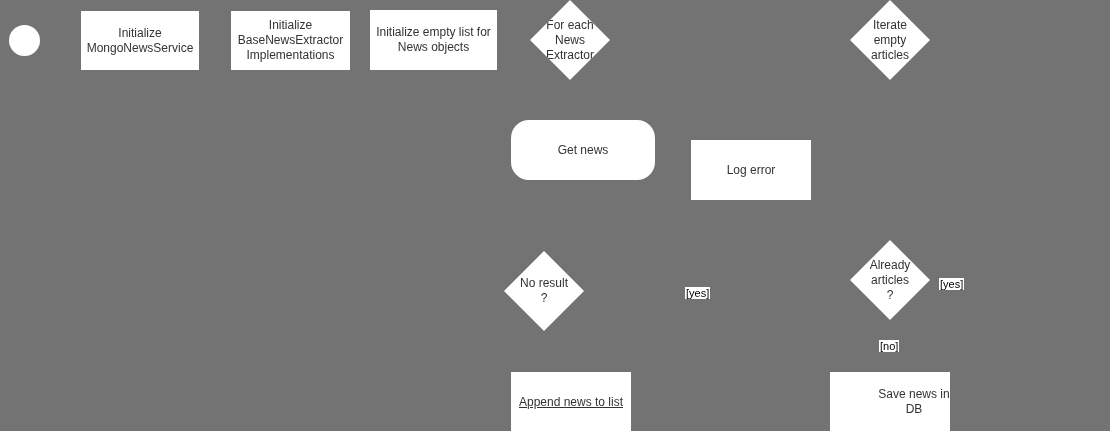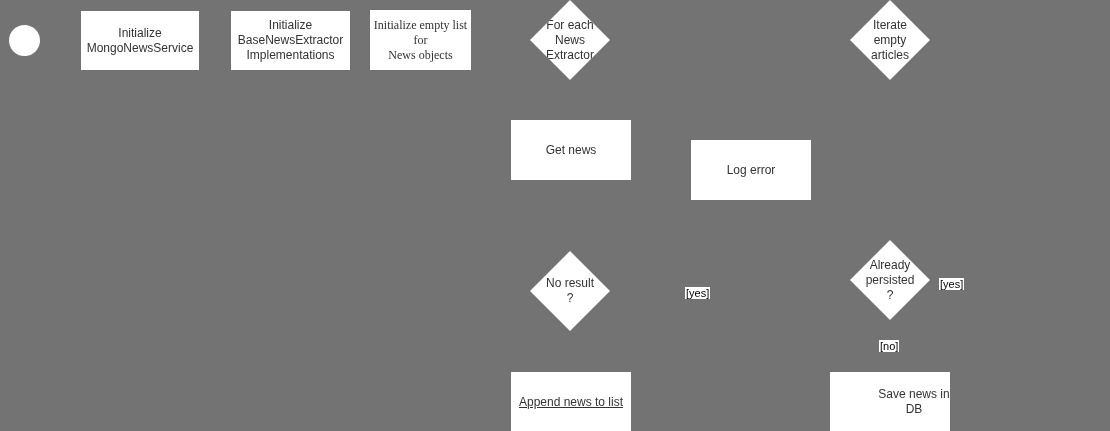--- a/index.html
+++ b/index.html
@@ -38,27 +38,27 @@
     color: #000000;
     font-size: 11px;
     line-height: 12px;
     padding: 0 1px;
     white-space: nowrap;
   }
   
   #n-start            { left: 9px;   top: 25px;  width: 31px;  height: 31px; }
   #n-init-mongo       { left: 81px;  top: 11px;  width: 118px; height: 59px; }
   #n-init-extractors  { left: 231px; top: 11px;  width: 119px; height: 59px; }
-  #n-init-list        { left: 370px; top: 10px;  width: 101px; height: 60px; font-family: Liberation Serif, serif; }
+  #n-init-list        { left: 370px; top: 10px;  width: 127px; height: 60px; }
   #n-for-each         { left: 530px; top: 0px;   width: 80px;  height: 80px; }
   #n-iterate          { left: 850px; top: 0px;   width: 80px;  height: 80px; }
-  #n-get-news         { left: 511px; top: 120px; width: 120px; height: 60px; }
+  #n-get-news         { left: 511px; top: 120px; width: 144px; height: 60px; border-radius: 18px; }
   #n-log-error        { left: 691px; top: 120px; width: 120px; height: 60px; margin-top: 20px; }
   #n-check-staging    { left: 830px; top: 120px; width: 120px; height: 60px; }
-  #n-no-result        { left: 530px; top: 251px; width: 80px;  height: 80px; }
+  #n-no-result        { left: 504px; top: 251px; width: 80px;  height: 80px; }
   #n-already-persisted{ left: 850px; top: 240px; width: 80px;  height: 80px; }
   #n-append-news      { left: 511px; top: 372px; width: 120px; height: 60px; text-decoration: underline; }
   #n-save-news        { left: 830px; top: 372px; width: 120px; height: 60px; padding-left: 48px; }
   #l-yes-no-result    { left: 685px; top: 287px; }
   #l-yes-persisted    { left: 939px; top: 278px; }
   #l-no-persisted     { left: 879px; top: 340px; }
 </style>
 </head>
 <body>
 
@@ -86,21 +86,21 @@
 
   <div id="n-get-news" class="node process">Get news</div>
 
   <div id="n-log-error" class="node process">Log error</div>
 
 
   <div id="n-no-result" class="node decision">No result
 ?</div>
 
   <div id="n-already-persisted" class="node decision">Already
-persisted
+articles
 ?</div>
 
   <div id="n-append-news" class="node process">Append news to list</div>
 
   <div id="n-save-news" class="node process">Save news in DB</div>
 
   <div id="l-yes-no-result" class="edge-label">[yes]</div>
 
   <div id="l-yes-persisted" class="edge-label">[yes]</div>
 

